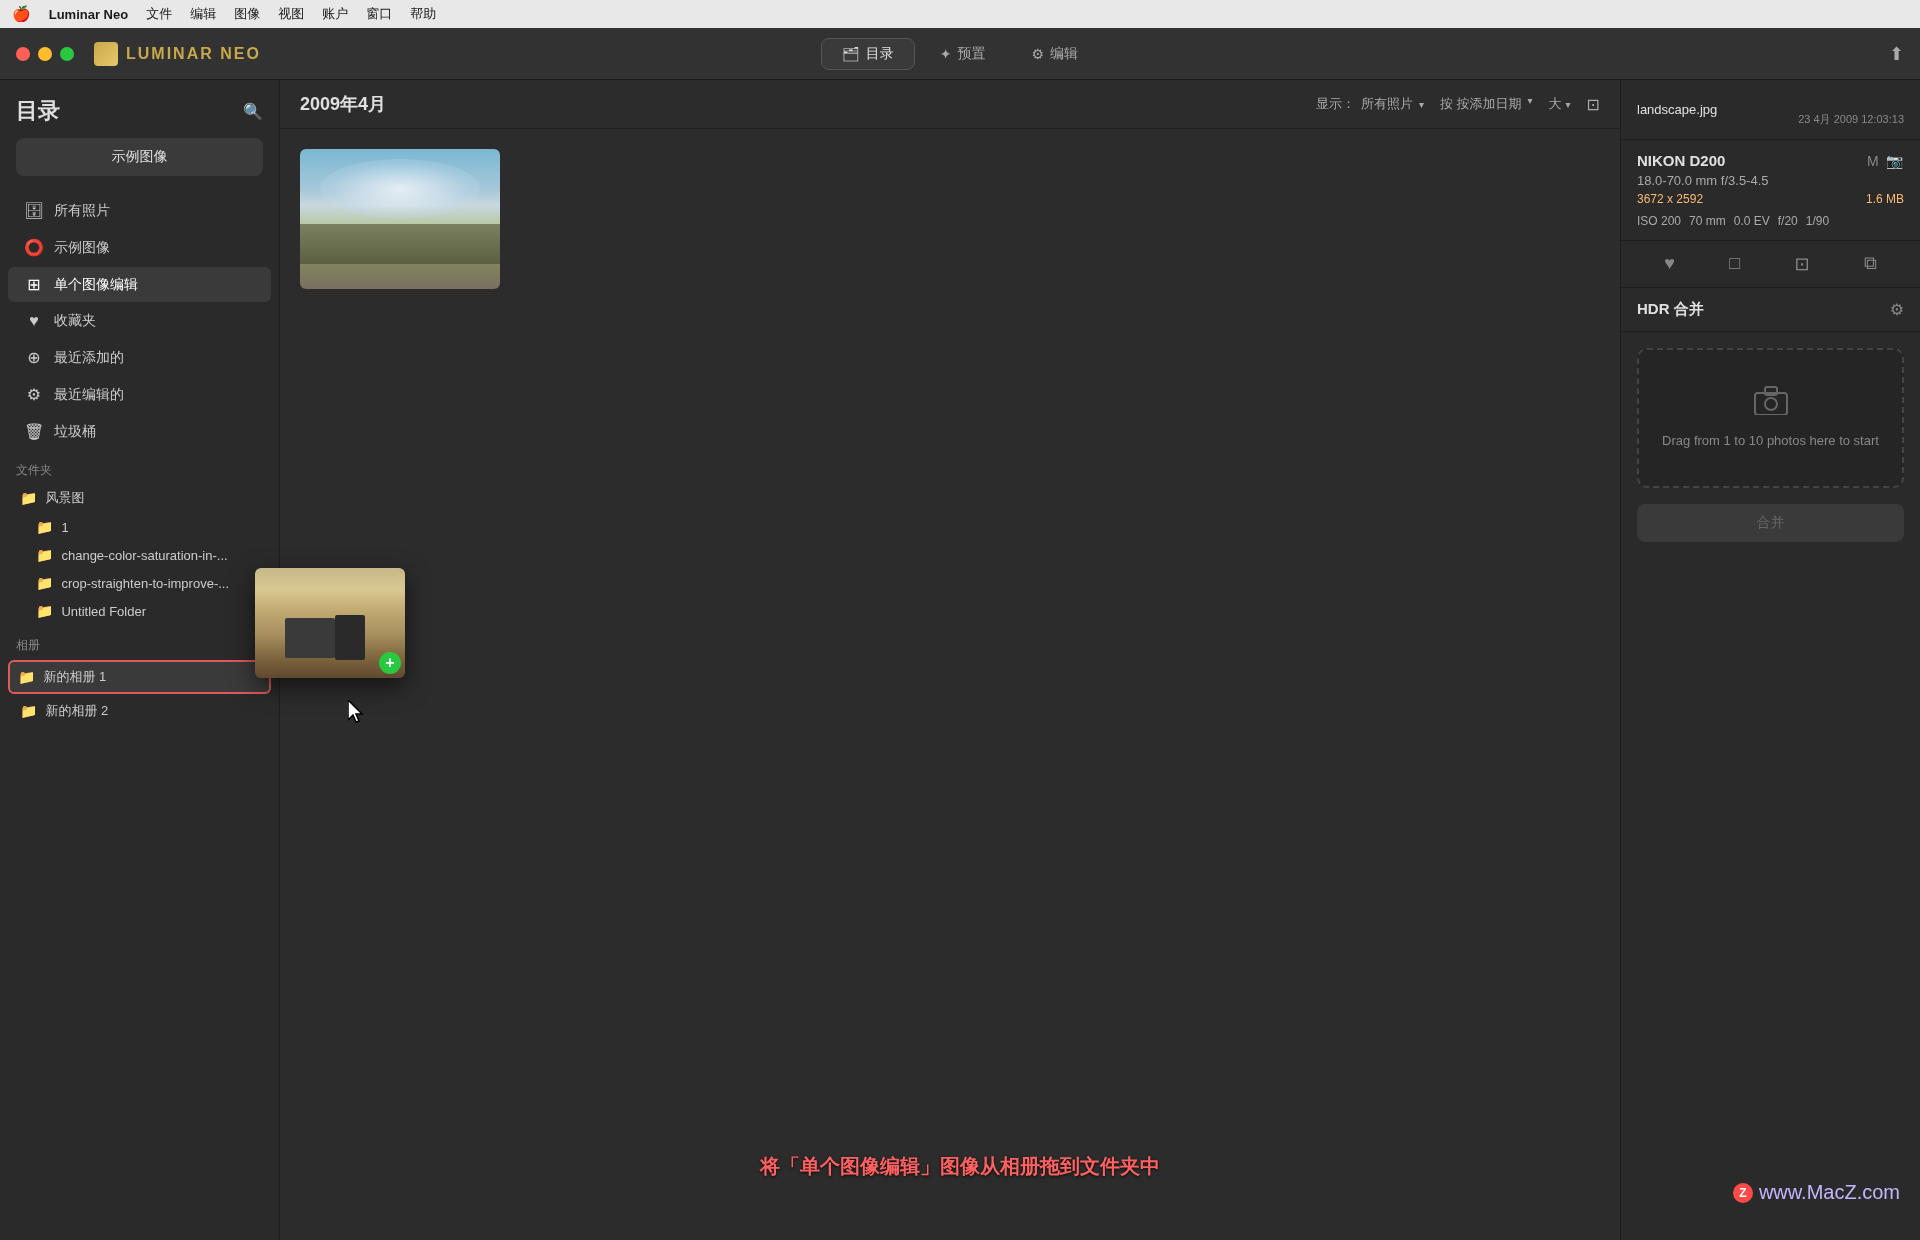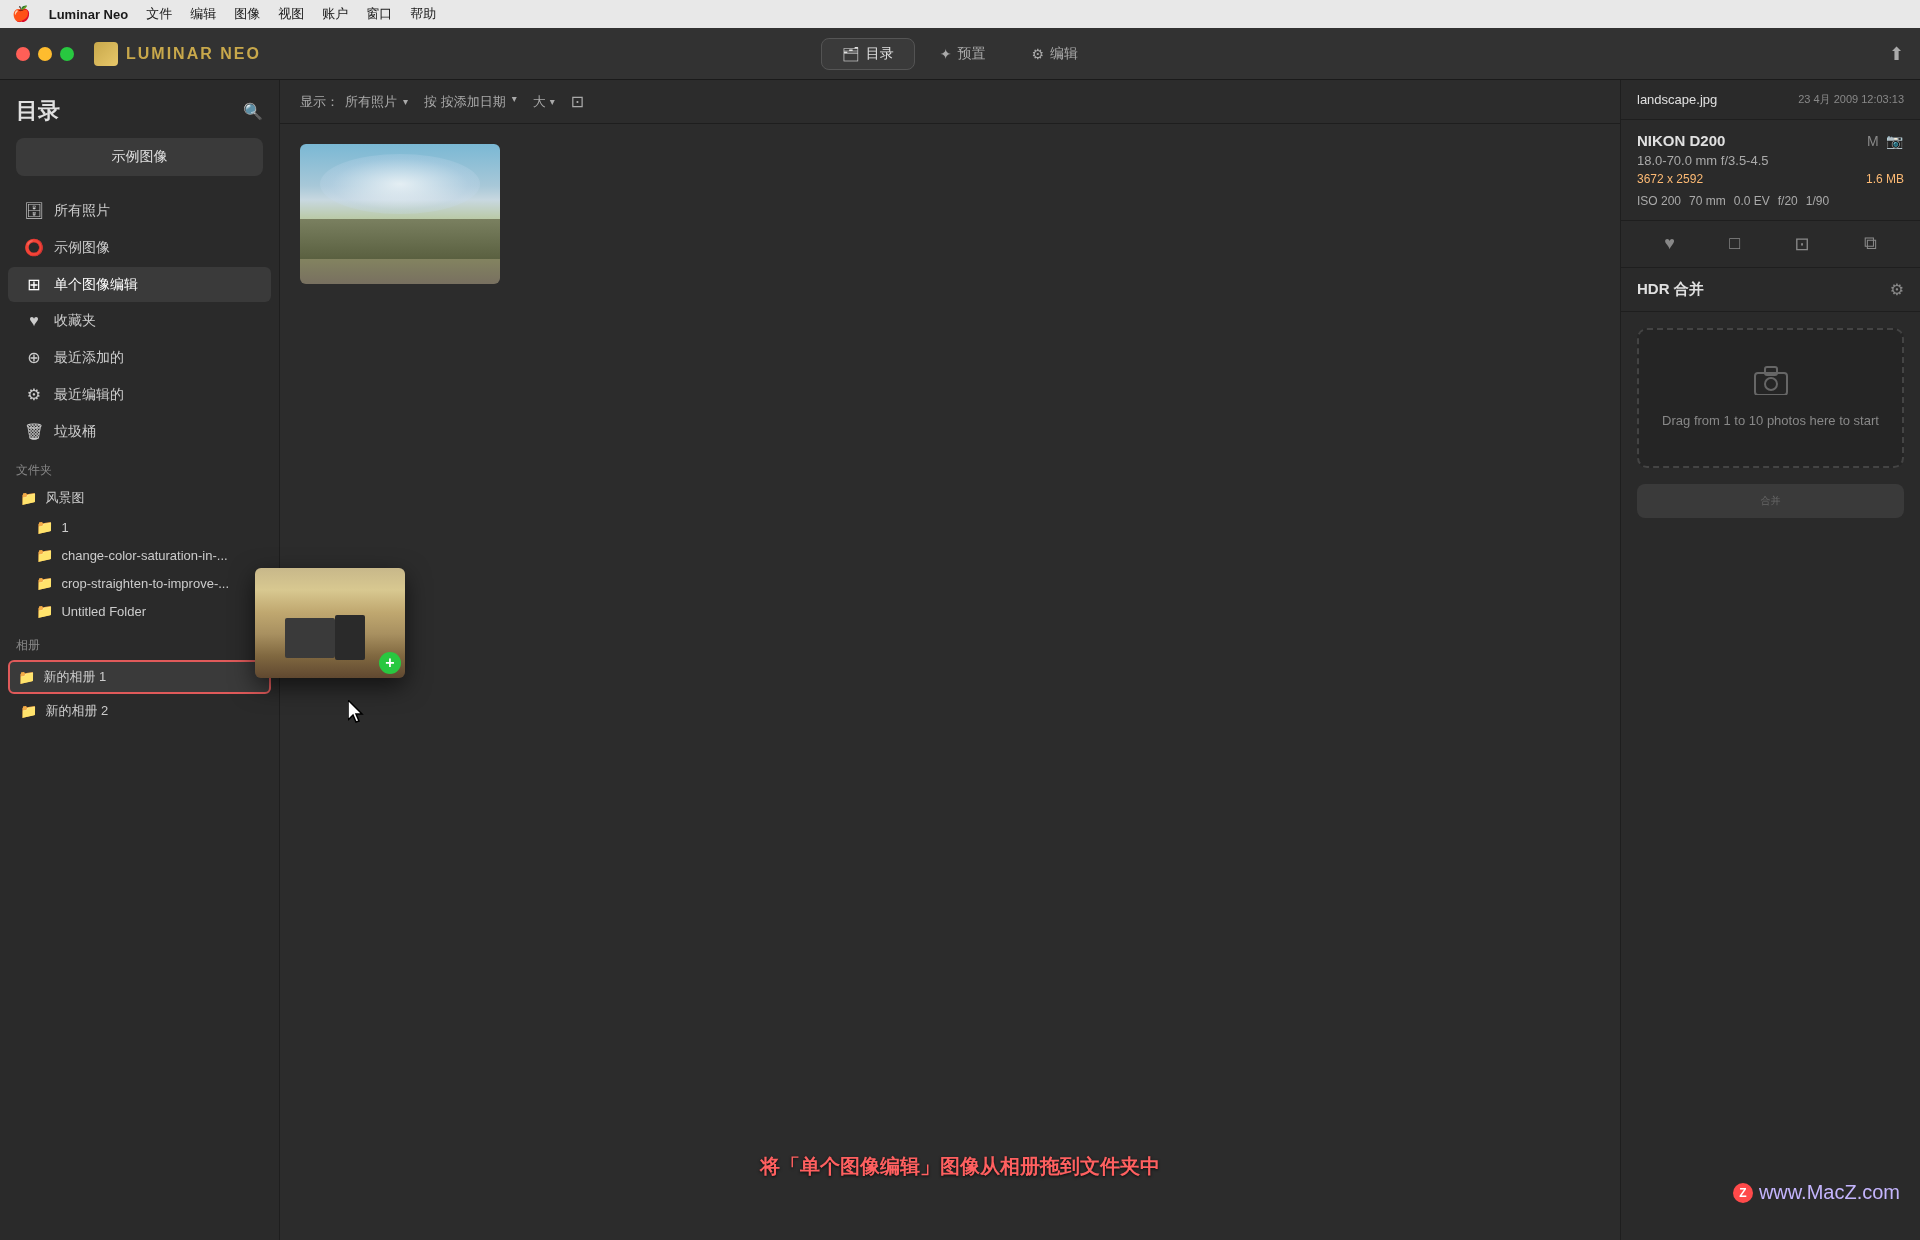--- a/index.html
+++ b/index.html
@@ -425,20 +425,21 @@
       border-bottom: 1px solid #1e1e1e;
     }
     .photo-filename {
       font-size: 13px;
       color: #e0e0e0;
       font-weight: 500;
     }
     .photo-date {
       font-size: 11px;
       color: #888;
+      margin-top: 20px;
     }
 
     .camera-info {
       padding: 12px 16px;
       border-bottom: 1px solid #1e1e1e;
     }
     .camera-model-row {
       display: flex;
       align-items: center;
       justify-content: space-between;
@@ -538,21 +539,21 @@
       text-align: center;
       line-height: 1.4;
     }
 
     .hdr-merge-btn {
       margin: 0 16px 16px;
       padding: 10px;
       background: #3a3a3a;
       border-radius: 8px;
       text-align: center;
-      font-size: 10px;
+      font-size: 14px;
       color: #666;
       cursor: not-allowed;
       border: none;
       width: calc(100% - 32px);
     }
     .watermark-logo {
       width: 20px;
       height: 20px;
       background: #ff4a4a;
       border-radius: 50%;
@@ -699,20 +700,21 @@
         <span>新的相册 1</span>
       </div>
       <div class="sidebar-album-item">
         <span class="sidebar-album-icon">📁</span>
         <span>新的相册 2</span>
       </div>
     </div>
 
     <div class="center-content">
       <div class="content-toolbar">
+        <span class="content-date">2009年4月</span>
         <div class="toolbar-filter">
           <span>显示：</span>
           <span>所有照片</span>
           <span class="dropdown-arrow">▾</span>
         </div>
         <div class="toolbar-sort">
           <span>按 按添加日期</span>
           <span class="dropdown-arrow">▾</span>
         </div>
         <div class="toolbar-size">

